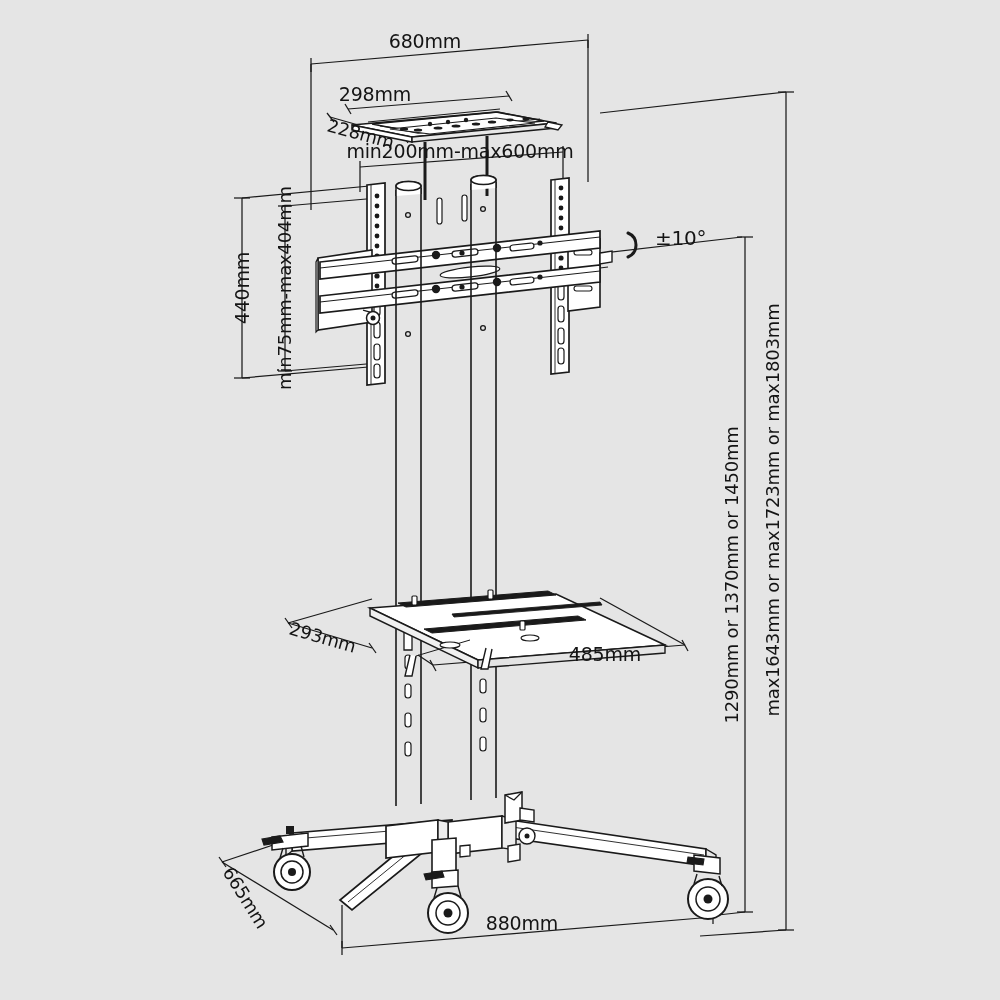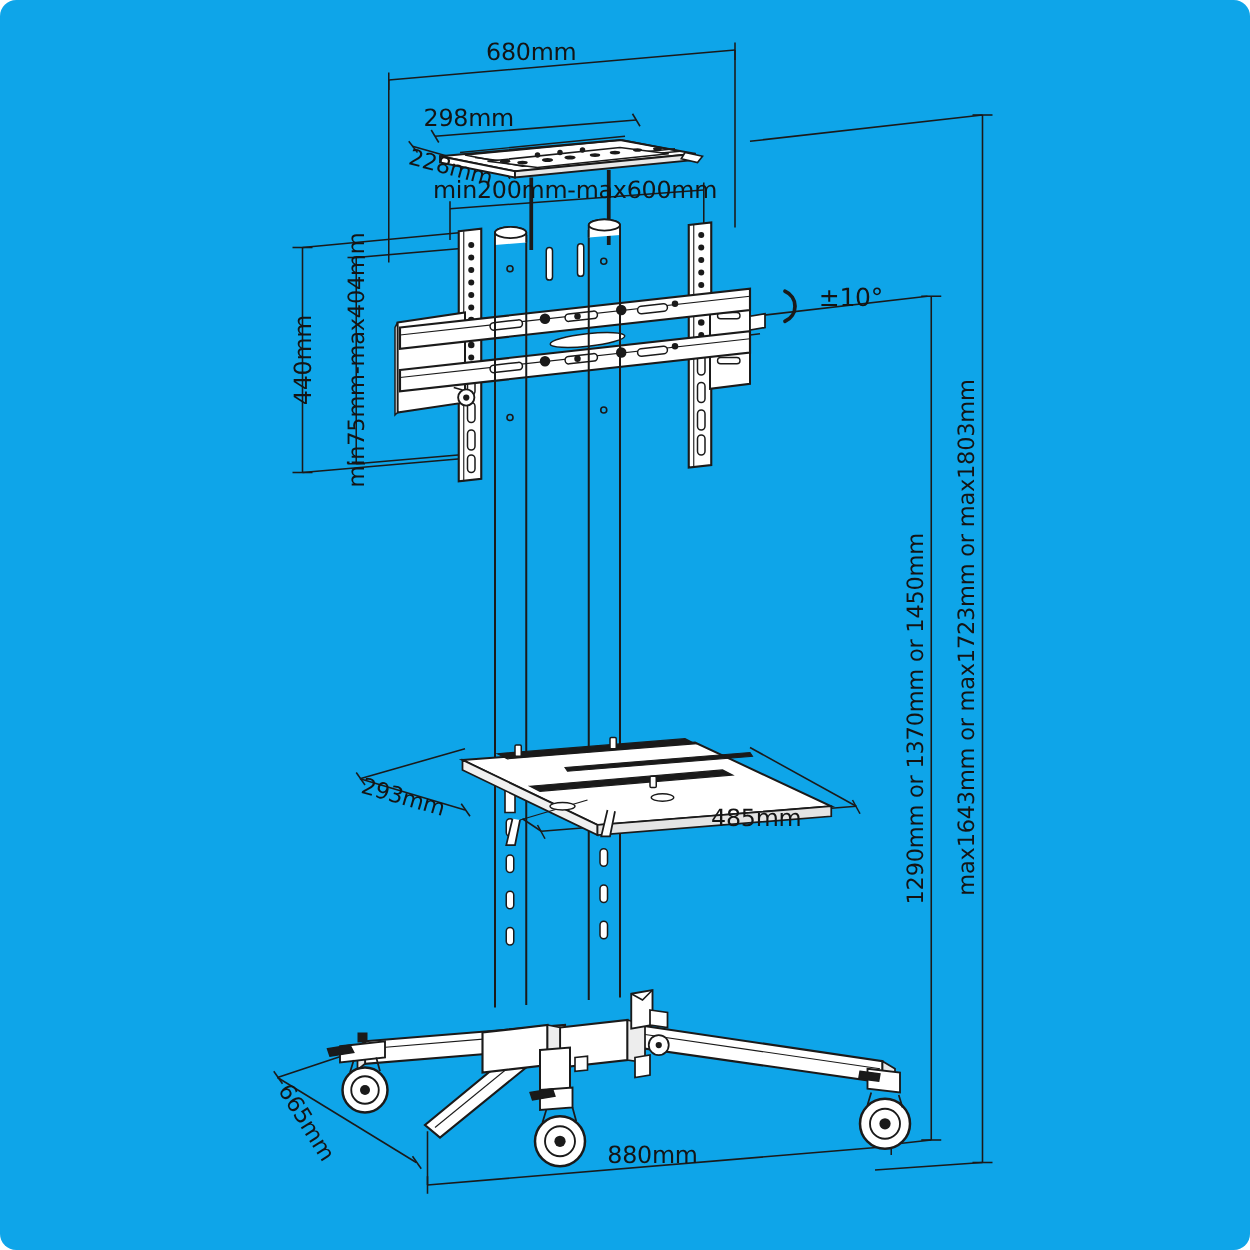--- a/index.html
+++ b/index.html
@@ -1,21 +1,21 @@
 <!DOCTYPE html>
 <html><head>
 <meta charset="utf-8">
 <style>
   html,body{margin:0;padding:0;background:#ffffff;}
   body{
     width:1000px;height:1000px;overflow:hidden;
     font-family:"DejaVu Sans","Liberation Sans",sans-serif;
     color:#1a1a1a;
   }
-  #stage{position:relative;width:1000px;height:1000px;background:#0ea5e9;border-radius:13px;}
+  #stage{position:relative;width:1000px;height:1000px;background:#e5e5e5;}
   #stage svg{position:absolute;left:0;top:0;}
   .dimtext{
     font-family:"DejaVu Sans","Liberation Sans",sans-serif;
     fill:#141414;
     font-size:19px;
     letter-spacing:-0.2px;
   }
   .dimtext.sm{font-size:18px;}
   .dimtext.deg{font-size:20px;}
 </style>

